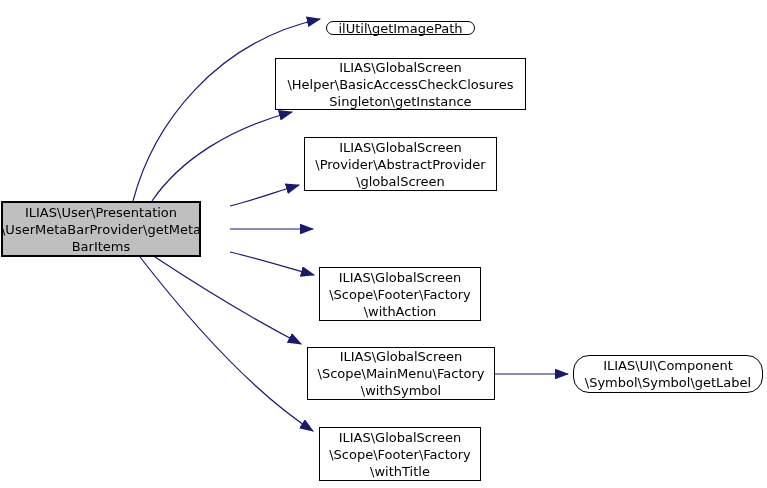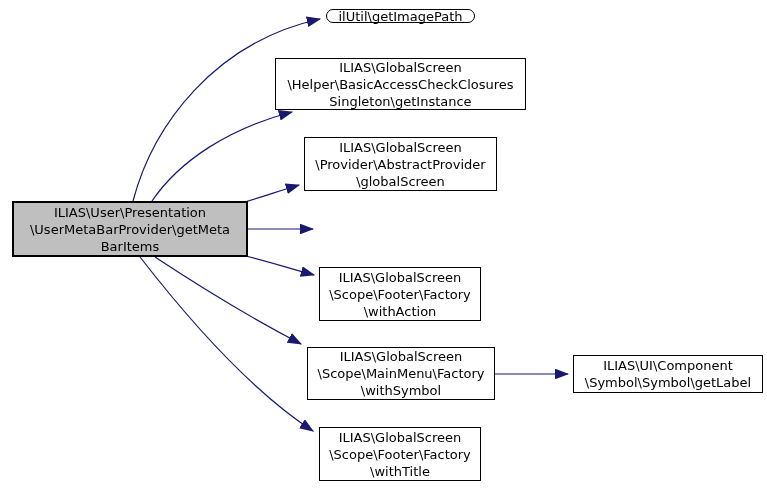--- a/index.html
+++ b/index.html
@@ -34,28 +34,28 @@
     align-items:center;
     justify-content:center;
     padding:1px 3px;
     cursor:pointer;
   }
   .node.highlight{
     background:var(--highlight_fill);
     border-width:2px;
   }
   
-  #n1{left:12px;   top:201px; width:236px; height:56px;}
-  #n2{left:326px; top:9px;   width:149px; height:14px;border-radius:11px;}
+  #n1{left:1px;   top:201px; width:200px; height:56px;}
+  #n2{left:326px; top:21px;   width:149px; height:14px;border-radius:11px;}
   #n3{left:275px; top:58px;  width:251px; height:52px;}
   #n4{left:304px; top:137px; width:193px; height:54px;}
   #n5{left:317px; top:216px; width:168px; height:26px;}
   #n6{left:319px; top:267px; width:162px; height:54px;}
   #n7{left:307px; top:347px; width:188px; height:53px;}
-  #n8{left:573px; top:355px; width:190px; height:38px;}
+  #n8{left:573px; top:355px; width:190px; height:38px;border-radius:16px;}
   #n9{left:319px; top:427px; width:162px; height:54px;}
 </style>
 </head>
 <body>
 
 <div class="canvas">
 
   <svg class="edges" viewBox="0 0 767 488" xmlns="http://www.w3.org/2000/svg">
     <defs>
       <marker id="arrow" viewBox="0 0 12 9" refX="11" refY="4.5" markerWidth="12" markerHeight="9" orient="auto">

